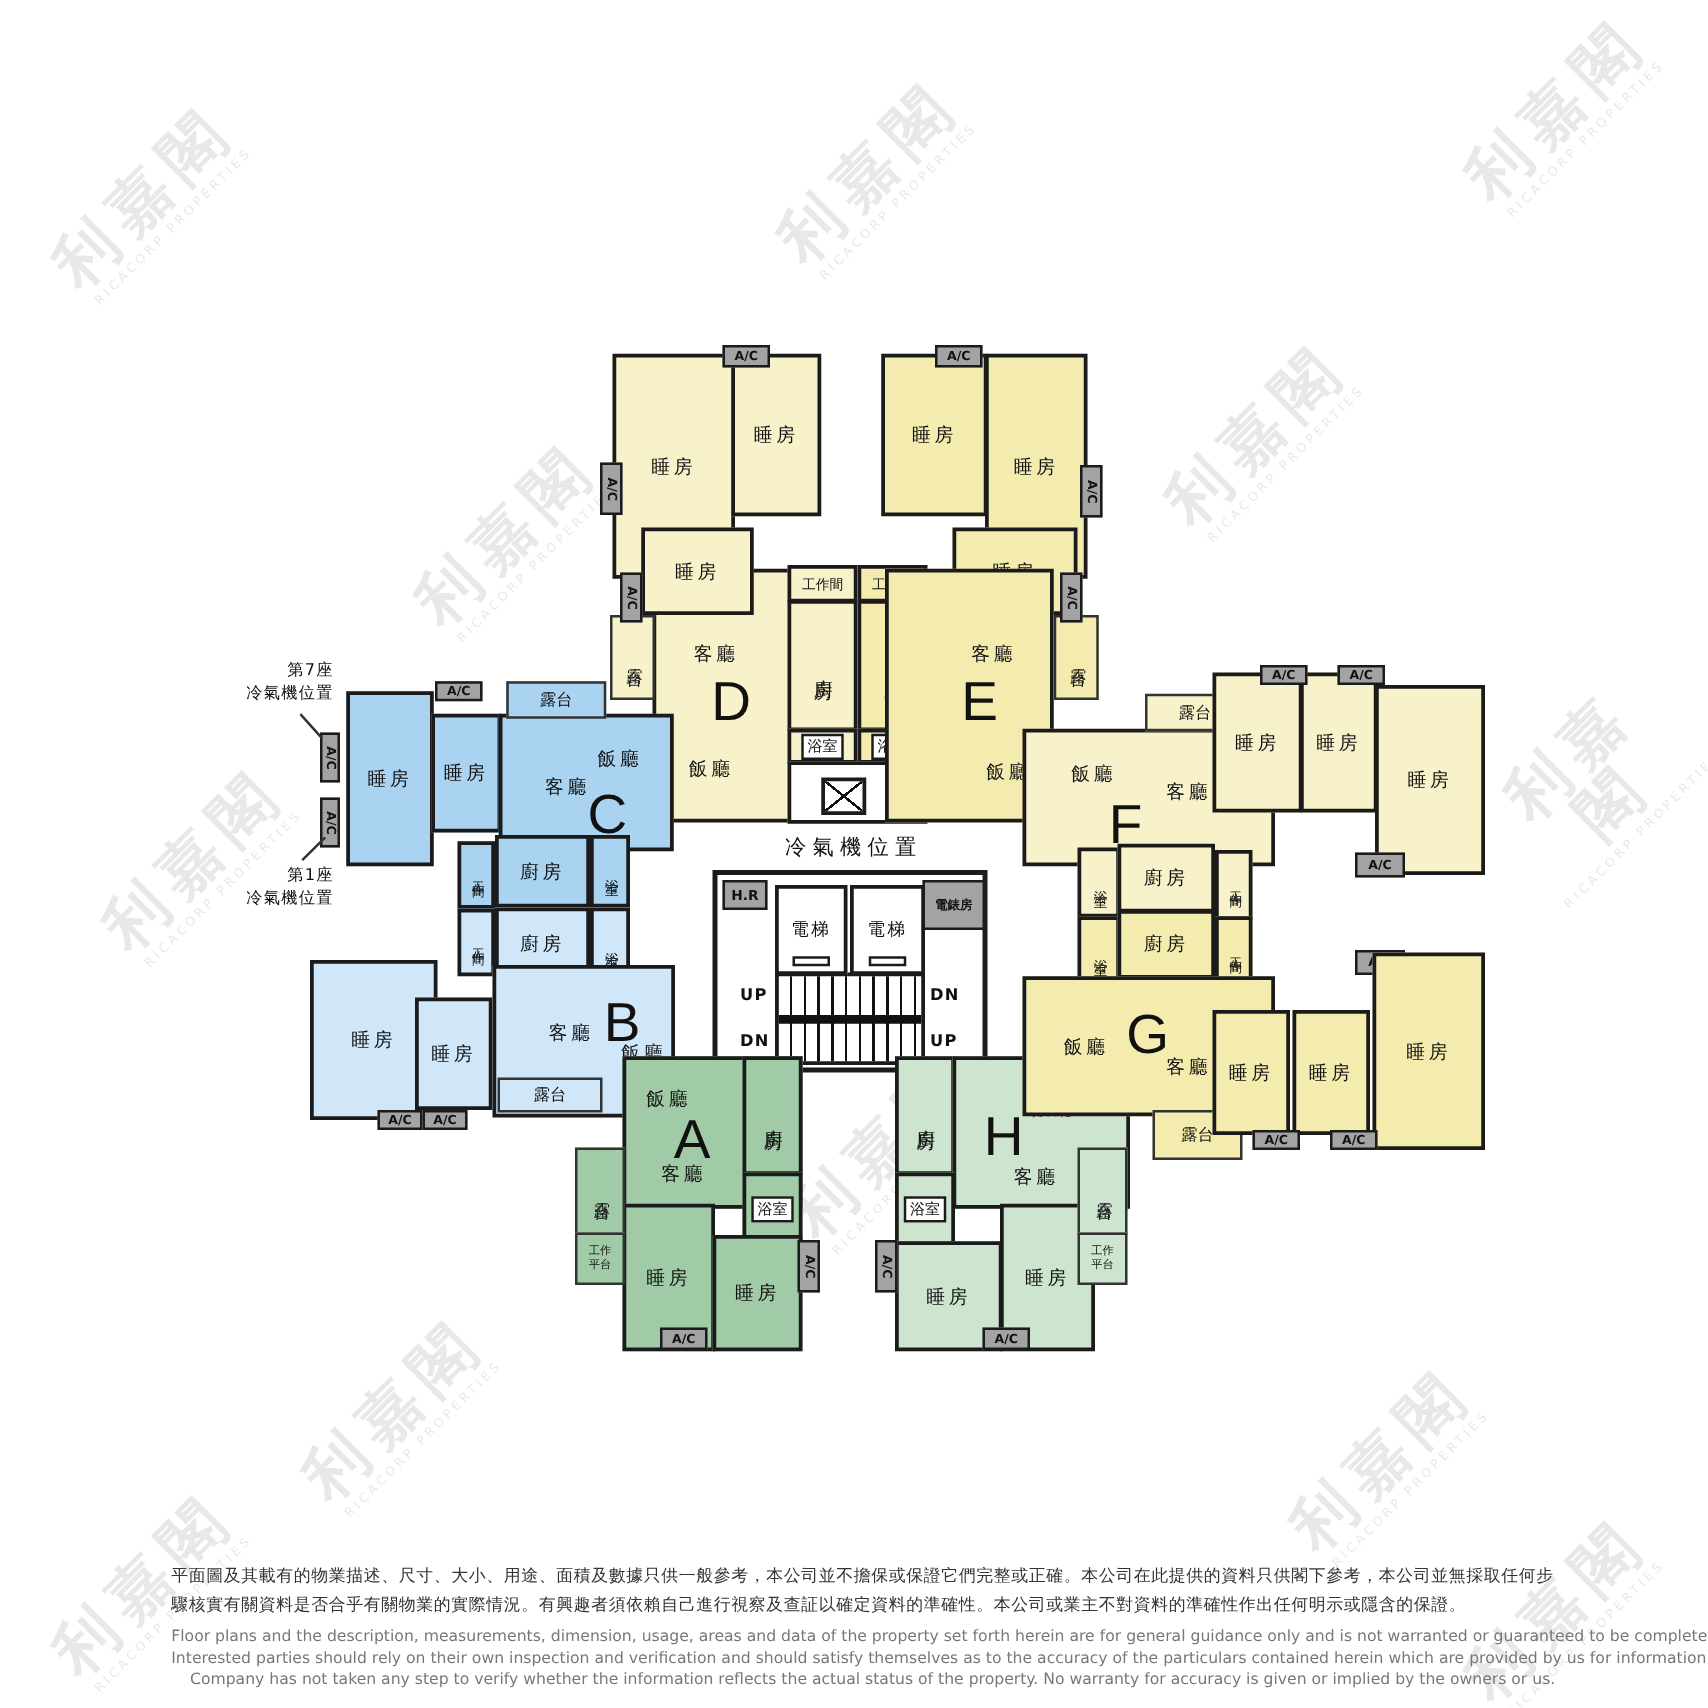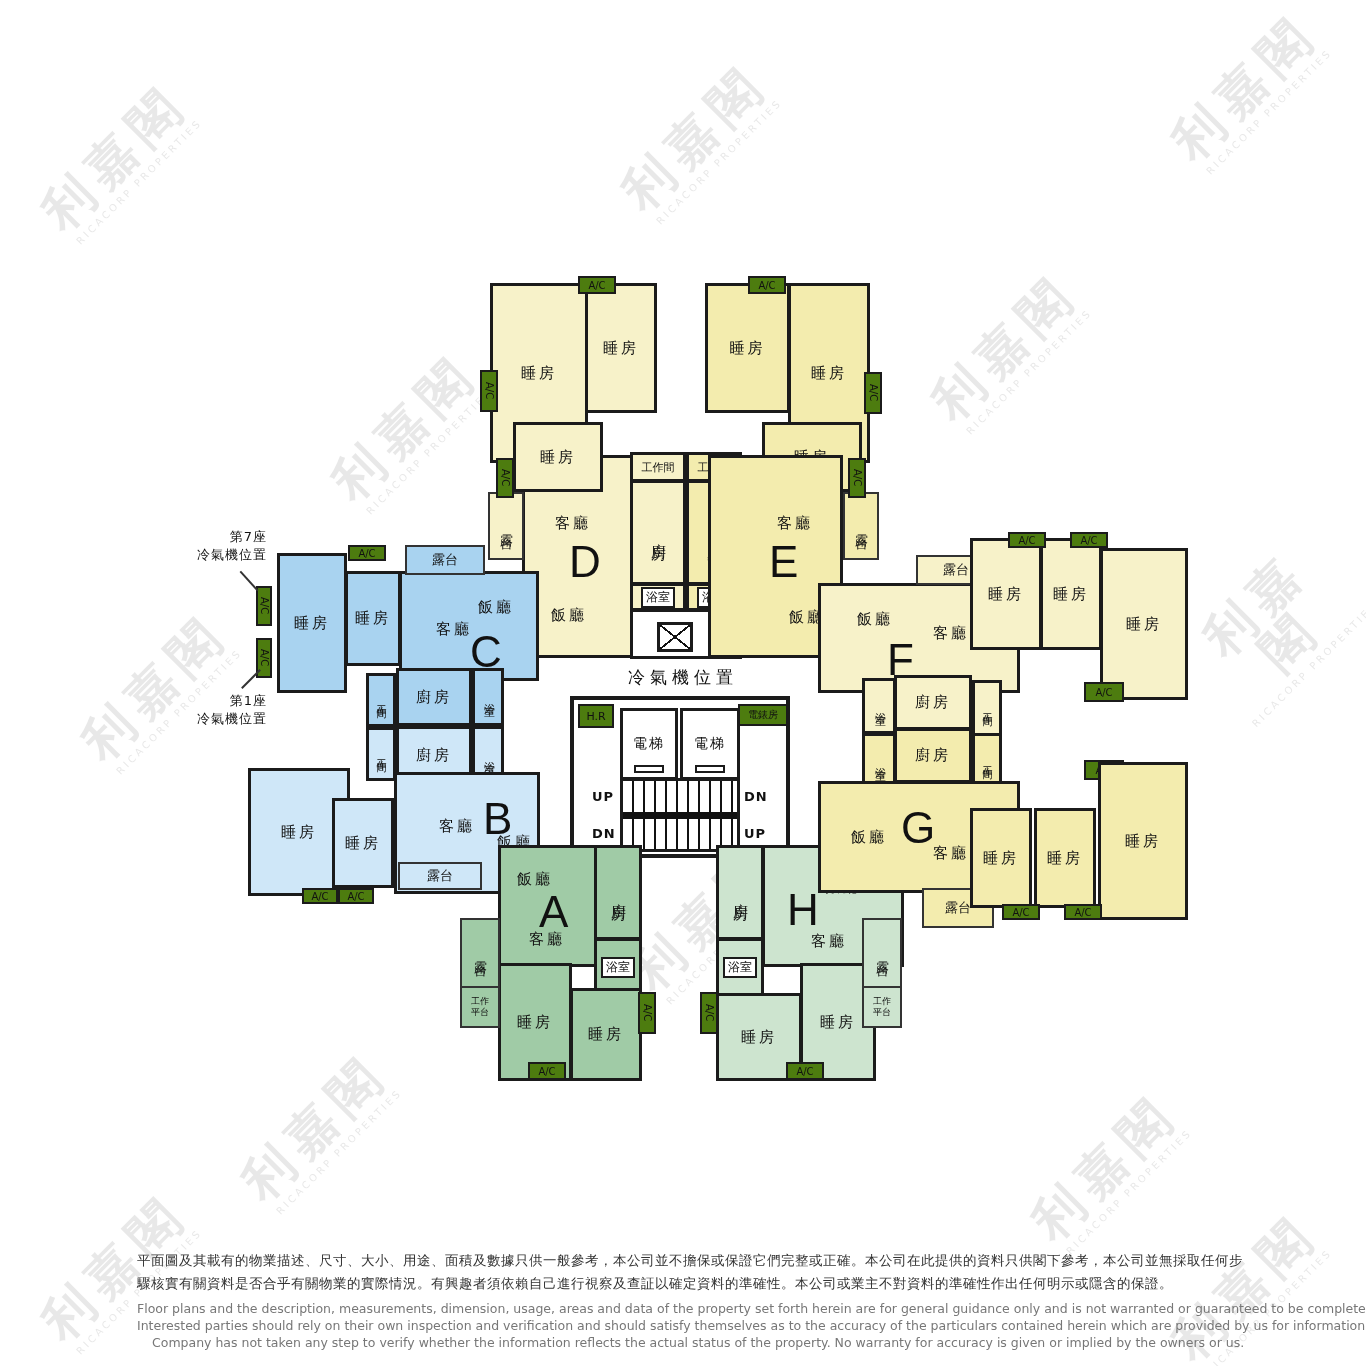--- a/index.html
+++ b/index.html
@@ -12,22 +12,22 @@
   .room{position:absolute;box-sizing:border-box;border:3px solid var(--wall);font-size:15px;}
   .room.c{display:flex;align-items:center;justify-content:center;text-align:center;}
   .lbl{letter-spacing:3px;white-space:nowrap;}
   .abs{position:absolute;white-space:nowrap;}
   .v{writing-mode:vertical-rl;text-orientation:upright;letter-spacing:2px;}
   .uD,.uF{background:var(--unit_d_f);} .uE,.uG{background:var(--unit_e_g);}
   .uC{background:var(--unit_c);} .uB{background:var(--unit_b);}
   .uA{background:var(--unit_a);} .uH{background:var(--unit_h);}
   .white{background:#fff;}
   .letter{font-family:"Liberation Sans",sans-serif;font-size:44px;line-height:1;letter-spacing:0;}
-  .ac{position:absolute;box-sizing:border-box;background:#4d7c0f;border:2px solid var(--wall);
-      font-size:10px;display:flex;align-items:center;justify-content:center;z-index:6;letter-spacing:0;}
+  .ac{position:absolute;box-sizing:border-box;background:#a3a3a3;border:2px solid var(--wall);
+      font-size:10px;display:flex;align-items:center;justify-content:center;z-index:6;letter-spacing:0;font-weight:bold;}
   .acv{writing-mode:vertical-rl;}
   .balc{position:absolute;box-sizing:border-box;border:2px solid #333;display:flex;align-items:center;
         justify-content:center;font-size:13px;z-index:5;}
   .boxed{border:2px solid var(--wall);background:#fff;padding:0 3px;}
   .xbox{position:absolute;box-sizing:border-box;border:3px solid var(--wall);background:
     linear-gradient(to top right, transparent calc(50% - 1px), #111 calc(50% - 1px), #111 calc(50% + 1px), transparent calc(50% + 1px)),
     linear-gradient(to bottom right, transparent calc(50% - 1px), #111 calc(50% - 1px), #111 calc(50% + 1px), transparent calc(50% + 1px)),#fff;}
   .stairs{position:absolute;box-sizing:border-box;border:3px solid var(--wall);
     background:repeating-linear-gradient(90deg,#fff 0 9px,#111 9px 11px);}
   .sbar{position:absolute;left:0;top:50%;width:100%;height:7px;margin-top:-3px;background:#111;}
@@ -156,21 +156,21 @@
     <span class="abs letter" style="left:58px;top:82px;">E</span>
     <span class="abs lbl" style="left:78px;top:150px;">飯廳</span>
   </div>
   <div class="balc uE v" style="left:843px;top:492px;width:36px;height:68px;">露台</div>
   <div class="ac" style="left:748px;top:276px;width:38px;height:18px;">A/C</div>
   <div class="ac acv" style="left:864px;top:372px;width:18px;height:42px;">A/C</div>
   <div class="ac acv" style="left:848px;top:458px;width:18px;height:40px;">A/C</div>
 
   <div class="abs" style="left:628px;top:666px;font-size:17px;letter-spacing:5px;z-index:7;">冷氣機位置</div>
   <div class="ac" style="left:578px;top:704px;width:36px;height:24px;font-size:11px;">H.R</div>
-  <div class="ac" style="left:738px;top:704px;width:50px;height:22px;font-size:10px;text-align:right;">電錶房</div>
+  <div class="ac" style="left:738px;top:704px;width:50px;height:40px;font-size:10px;text-align:right;">電錶房</div>
   <div class="elev" style="left:620px;top:708px;width:58px;height:72px;">
       <span>電梯</span>
       <span class="door"></span>
     </div>
   <div class="elev" style="left:680px;top:708px;width:60px;height:72px;">
       <span>電梯</span>
       <span class="door"></span>
     </div>
   <div class="stairs" style="left:620px;top:778px;width:120px;height:74px;">
       <div class="sbar"></div>

